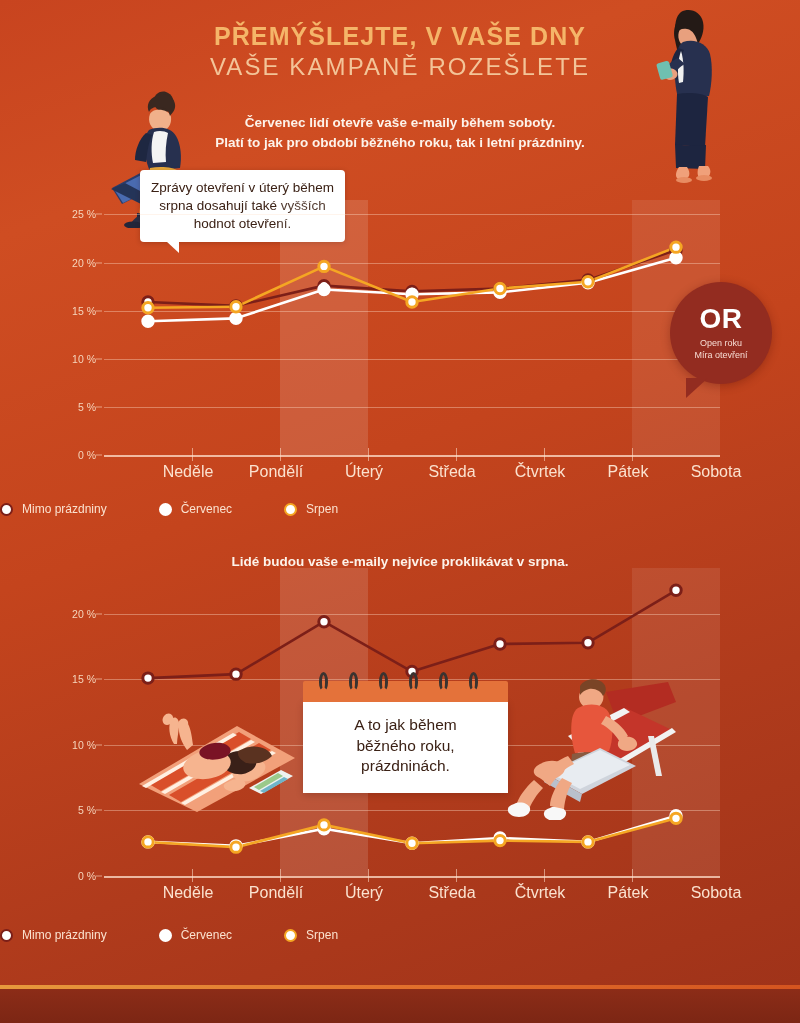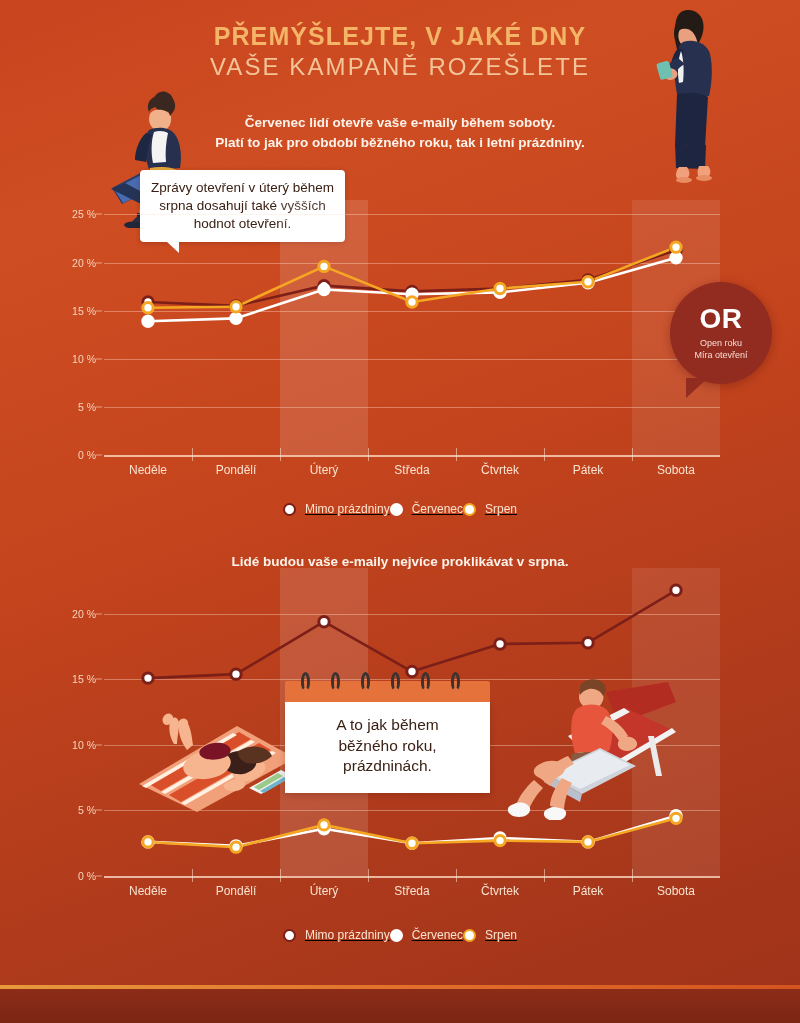--- a/index.html
+++ b/index.html
@@ -62,32 +62,32 @@
     background: rgba(255,225,205,.6); transform: translateY(-50%);
   }
   .colband {
     position: absolute; top: 0; bottom: 0;
     background: rgba(255,255,255,.085);
   }
   .colband.highlight { background: rgba(255,255,255,.13); }
   .xaxis { position: absolute; left: 0; width: 100%; height: 32px; }
   .xlabel {
     position: absolute; top: 8px; text-align: center;
-    font-size: 12px; color: #fbe2cf; transform: translateX(-50%);
+    font-size: 16px; color: #fbe2cf; transform: translateX(-50%); margin-left: 40px;
   }
   .xtick {
     position: absolute; top: -7px; width: 1px; height: 13px;
     background: rgba(255,230,210,.55);
   }
   .svg-lines { position: absolute; left:0; top:0; overflow: visible; }
 
   
   .legend {
     position: absolute; width: 800px; display: flex;
-    justify-content: center; align-items: center; text-decoration: underline;
+    justify-content: flex-start; gap: 52px; align-items: center;
   }
   .legend-item { display: flex; align-items: center; gap: 9px; }
   .legend-dot {
     width: 13px; height: 13px; border-radius: 50%;
     border: 2.5px solid; display: inline-block;
   }
   .legend-label { font-size: 12px; color: #fbe2cf; }
 
   
   .badge {
@@ -100,21 +100,21 @@
     content:""; position:absolute; left: 16px; bottom: -14px;
     width: 0; height: 0;
     border-left: 22px solid #932c20;
     border-bottom: 20px solid transparent;
   }
   .badge-main { font-size: 28px; font-weight: bold; letter-spacing: .5px; line-height:1; }
   .badge-sub { font-size: 9px; line-height: 1.32; margin-top: 5px; color: #f7dcd3; }
 
   
   .notepad {
-    position: absolute; left: 285px; top: 681px; width: 205px;
+    position: absolute; left: 303px; top: 681px; width: 205px;
   }
   .notepad-top {
     height: 21px; background: #e4723a; border-radius: 2px 2px 0 0;
     position: relative;
   }
   .ring {
     position: absolute; top: -9px; width: 9px; height: 19px;
     border: 3px solid #3a3330; border-radius: 50% 50% 45% 45%;
     border-bottom-color: transparent; background: transparent;
   }
@@ -136,21 +136,21 @@
 
   
   .illus { position: absolute; }
 </style>
 </head>
 <body>
 
 <div class="root">
 
   <div class="header">
-    <div class="title-1">PŘEMÝŠLEJTE, V JAKÉ DNY</div>
+    <div class="title-1">PŘEMÝŠLEJTE, V VAŠE DNY</div>
     <div class="title-2">VAŠE KAMPANĚ ROZEŠLETE</div>
   </div>
 
   <div class="subtitle">
     <div>Červenec lidí otevře vaše e-maily během soboty.</div>
     <div>Platí to jak pro období běžného roku, tak i letní prázdniny.</div>
   </div>
 
   <svg class="illus" style="left:92px; top:88px;" width="108" height="140" viewBox="0 0 108 140">
     <path d="M62 16c-2-9 6-14 12-12s10 9 6 16-16 4-18-4z" fill="#3a2820"></path>

